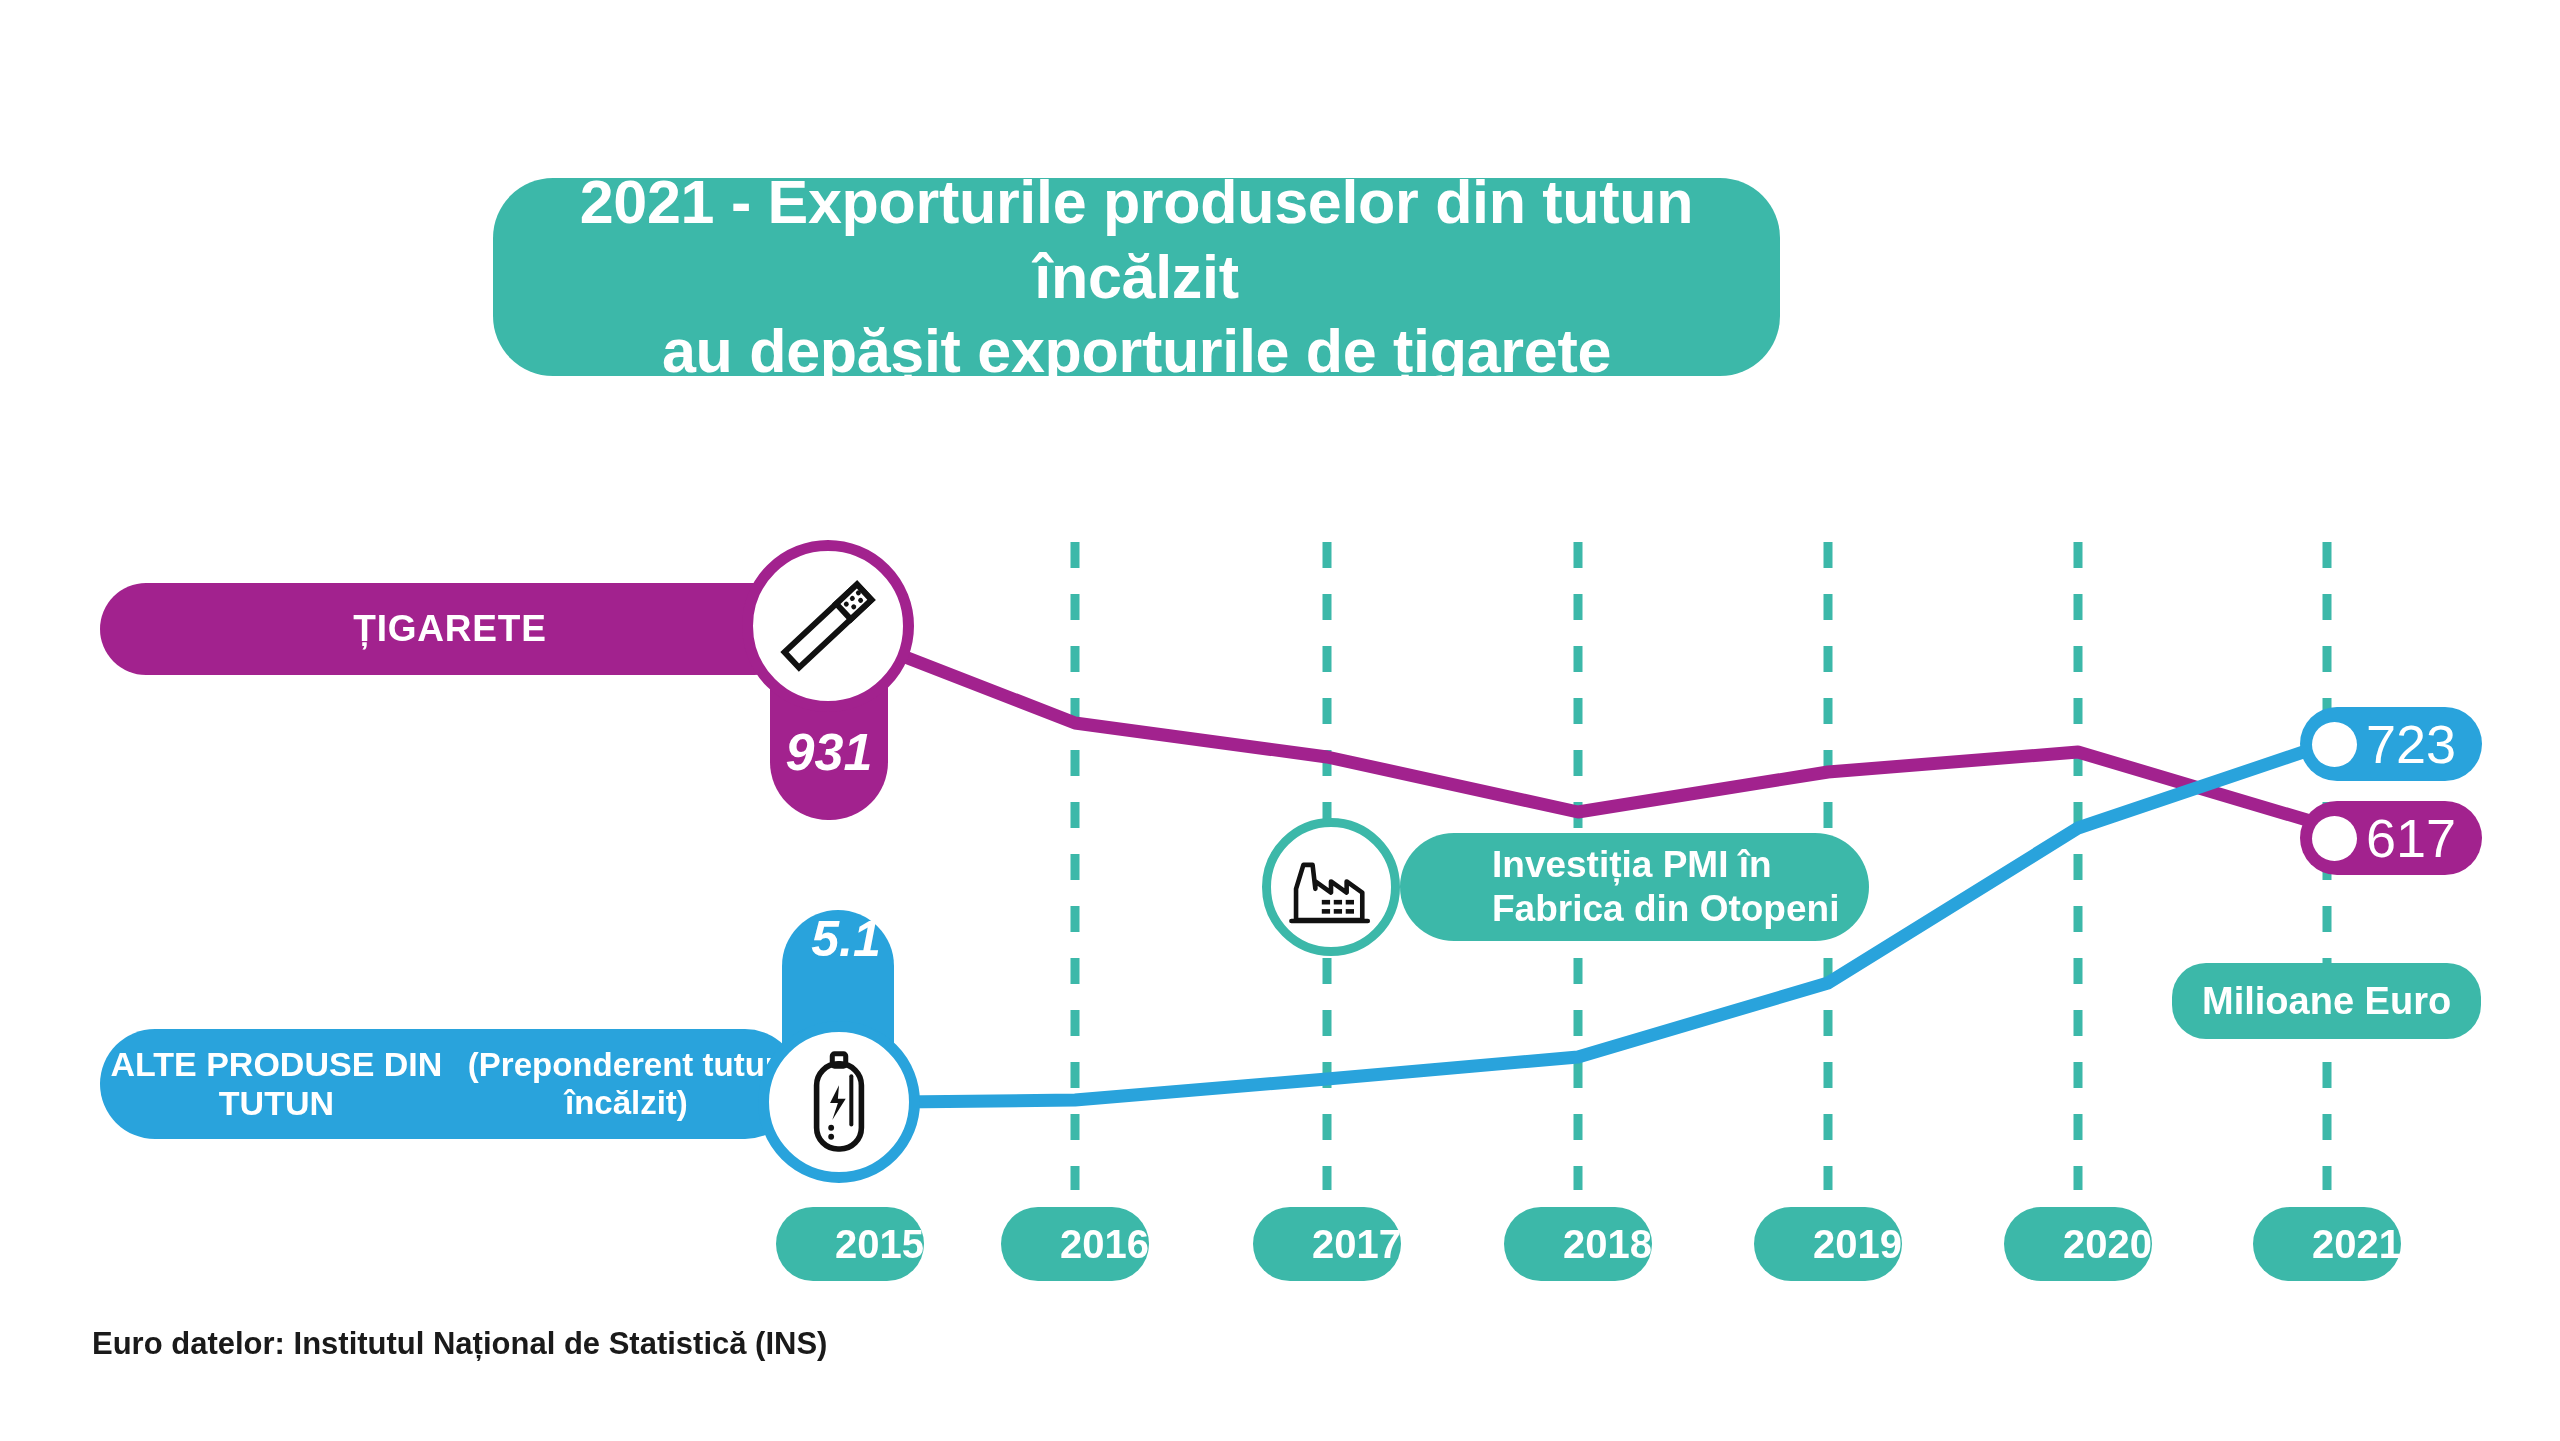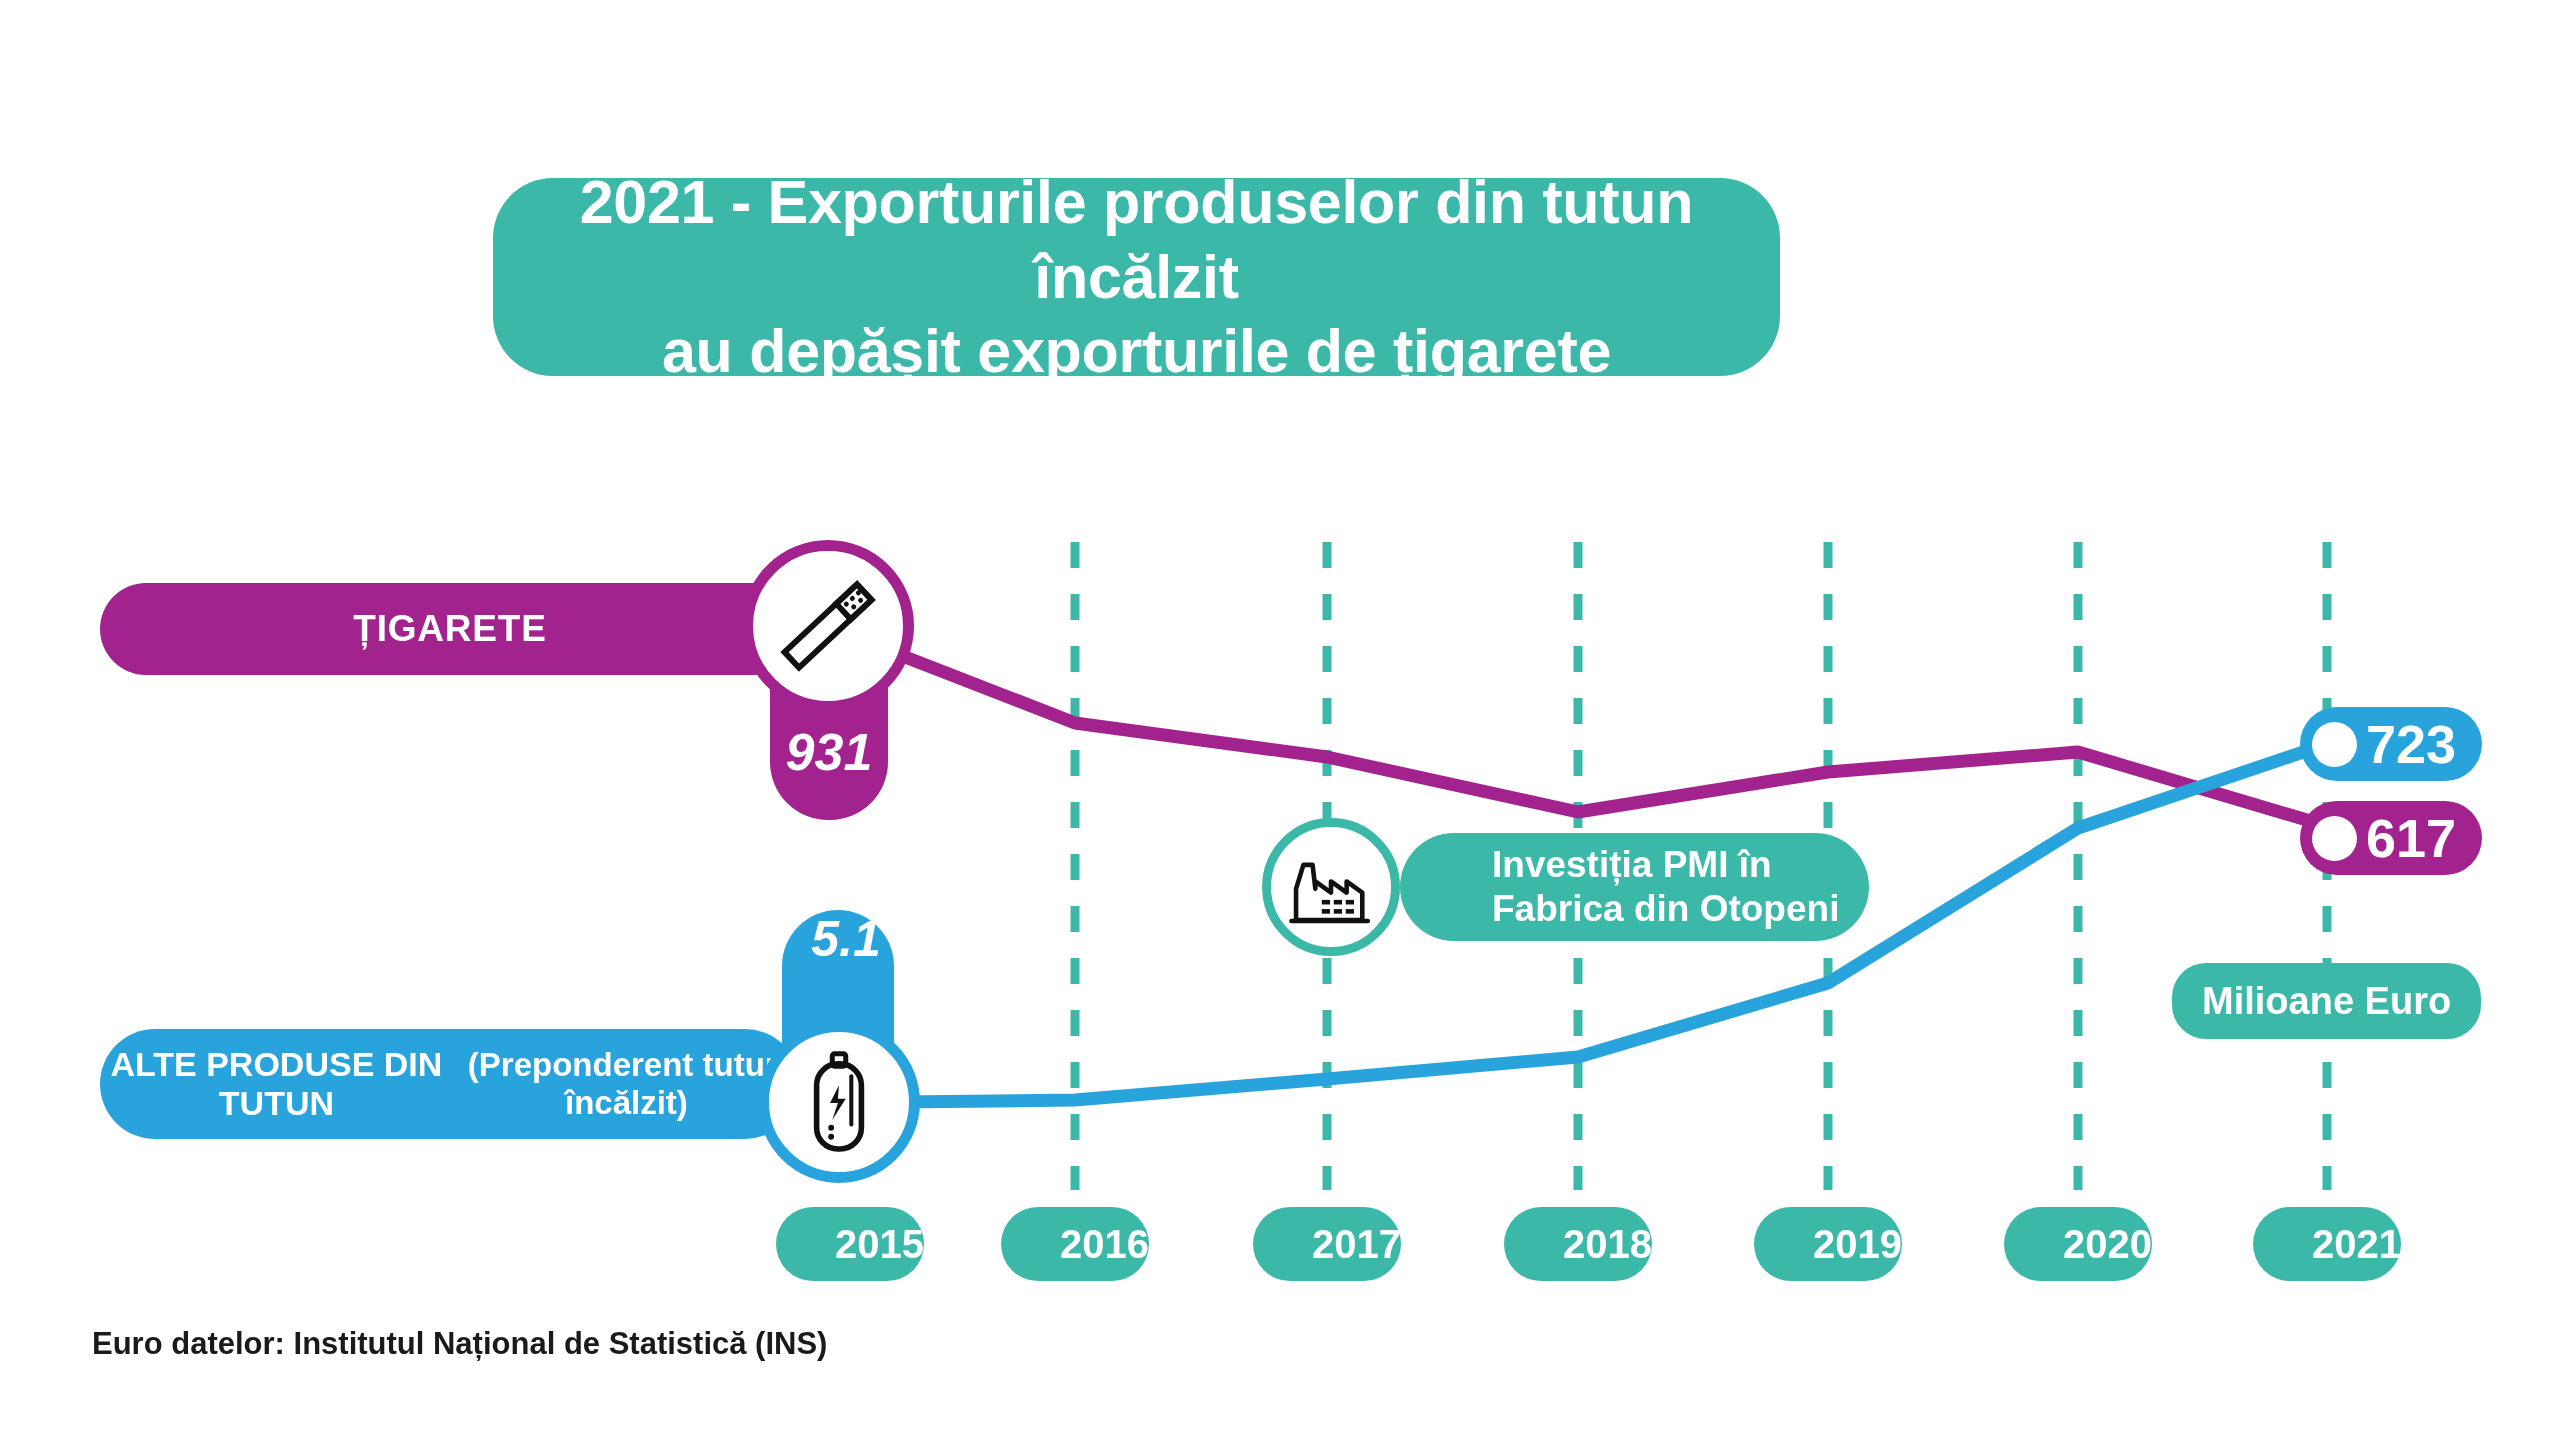--- a/index.html
+++ b/index.html
@@ -77,21 +77,21 @@
     left: 782px; top: 910px; width: 112px; height: 158px;
     background: #29a3dc; border-radius: 58px 58px 0 0;
     font-size: 50px; padding-bottom: 66px; padding-left: 16px;
   }
 
   
   .endbadge {
     position: absolute; height: 74px;
     display: flex; align-items: center;
     border-radius: 40px; padding: 0 26px 0 12px;
-    color: #fff; font-weight: 700; font-size: 54px;
+    color: #fff; font-weight: 400; font-size: 54px;
   }
   .endbadge .dot {
     width: 45px; height: 45px; border-radius: 50%;
     background: #ffffff; margin-right: 9px; flex: none;
   }
   .badge-723 { left: 2300px; top: 707px; background: #29a3dc; }
   .badge-617 { left: 2300px; top: 801px; background: #a2228e; }
 
   
   .anno {

